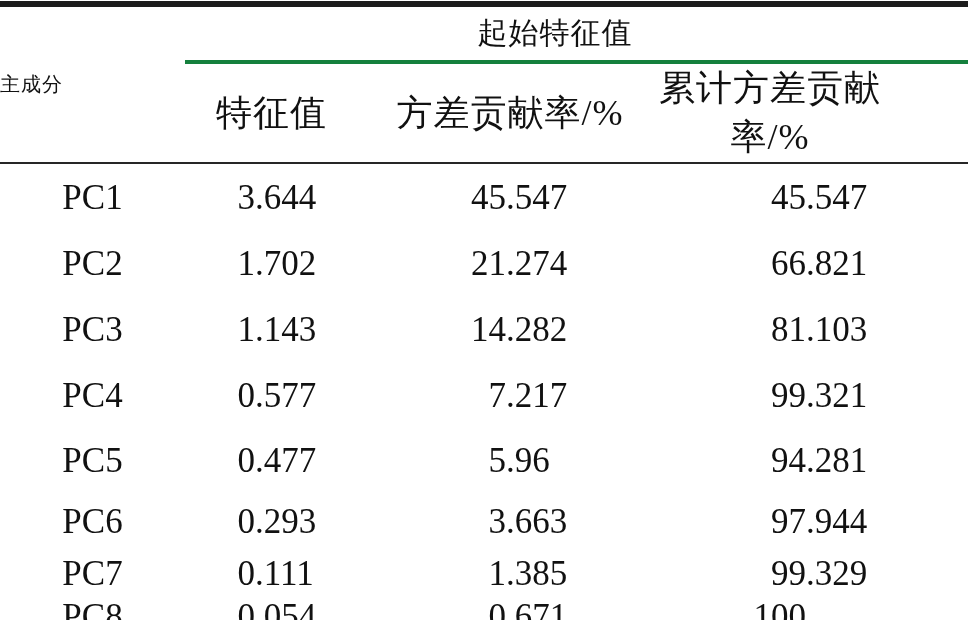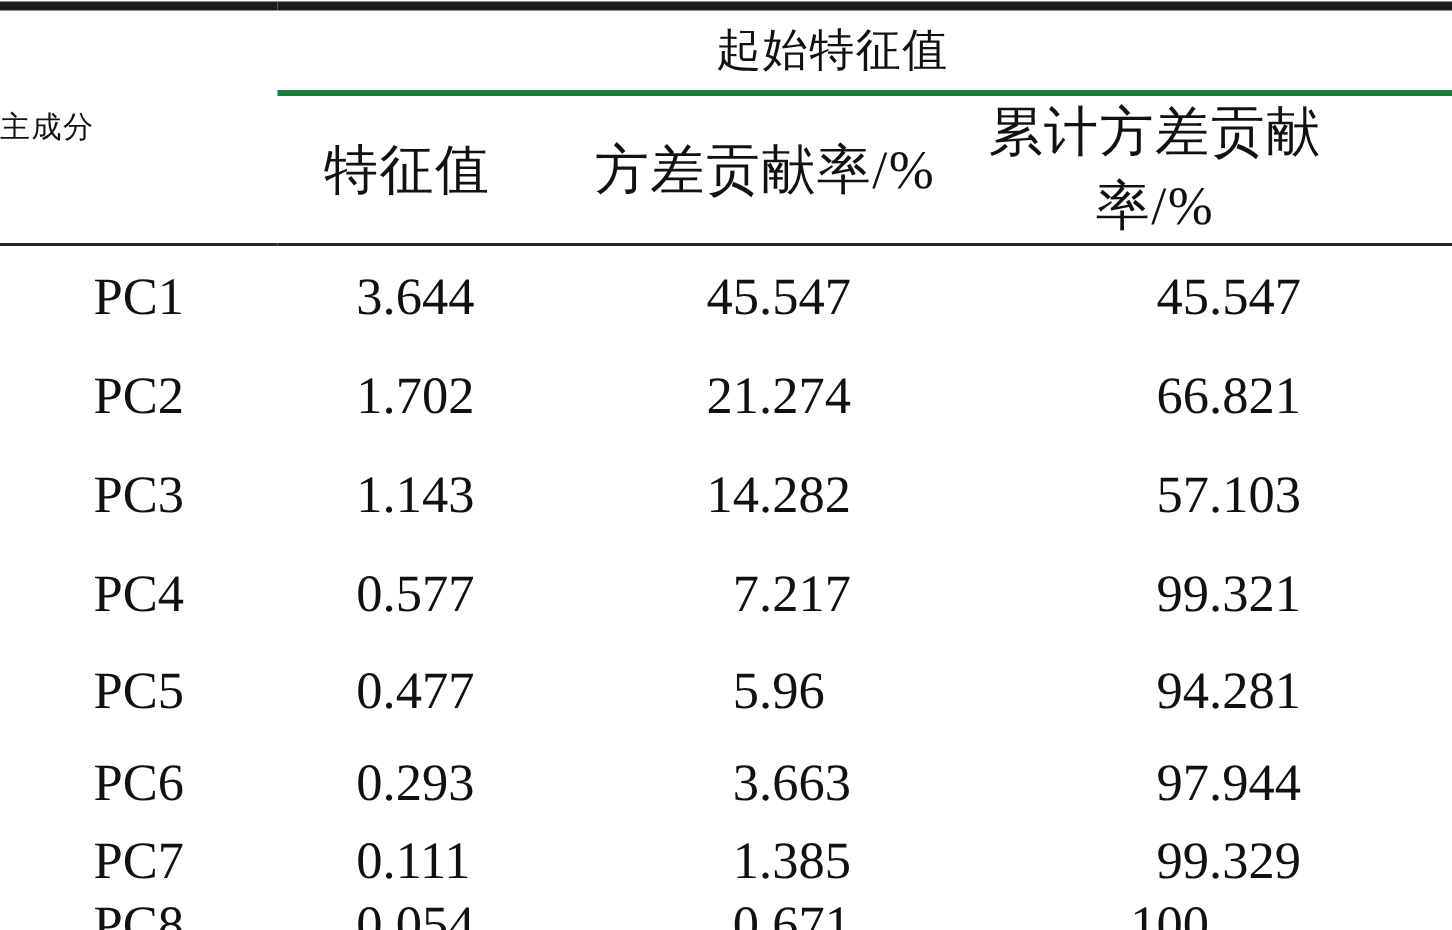--- a/index.html
+++ b/index.html
@@ -151,21 +151,21 @@
             </div>
           </td>
         <td class="c3">
             <div class="num">
               <span class="ip">14</span>
               <span class="fp">.282</span>
             </div>
           </td>
         <td class="c4">
             <div class="num">
-              <span class="ip">57</span>
+              <span class="ip">81</span>
               <span class="fp">.103</span>
             </div>
           </td>
       </tr>
       <tr>
         <td class="c1">PC4</td>
         <td class="c2">
             <div class="num">
               <span class="ip">0</span>
               <span class="fp">.577</span>

